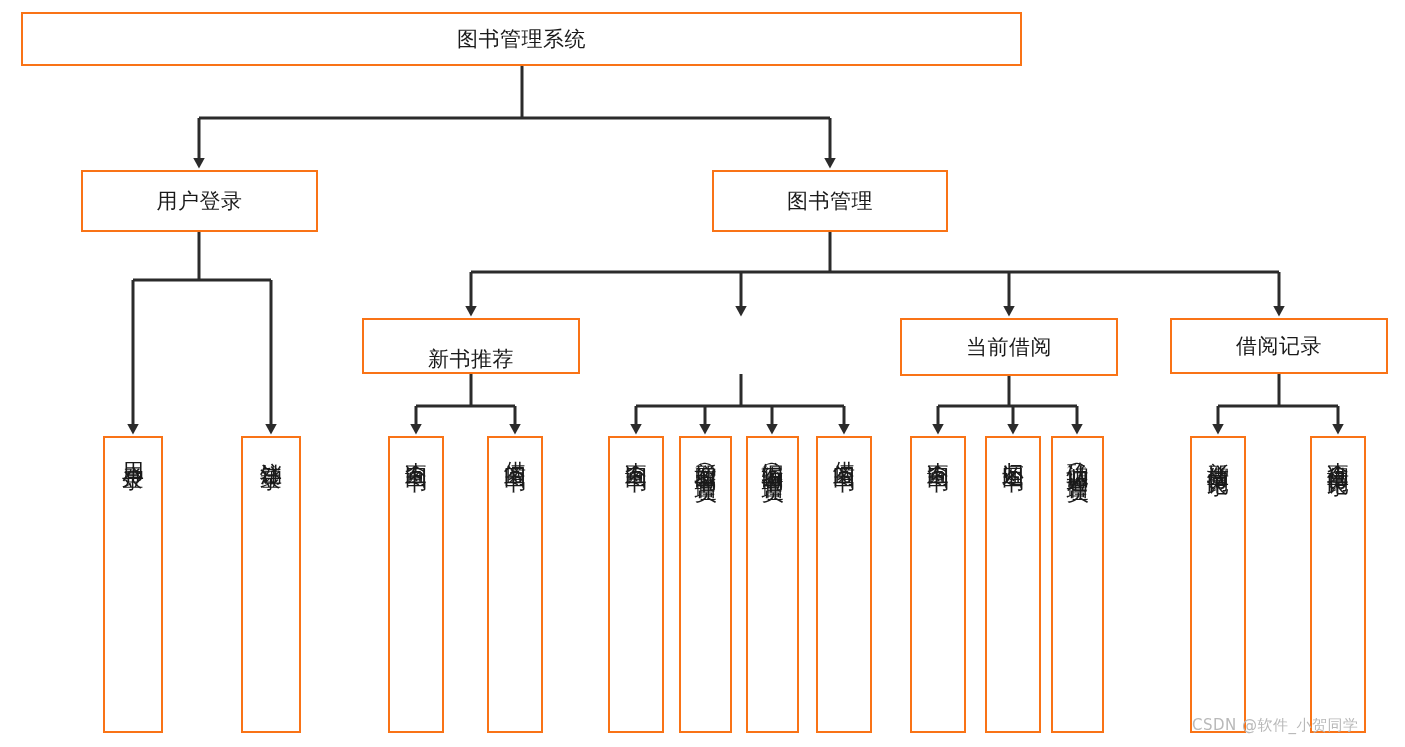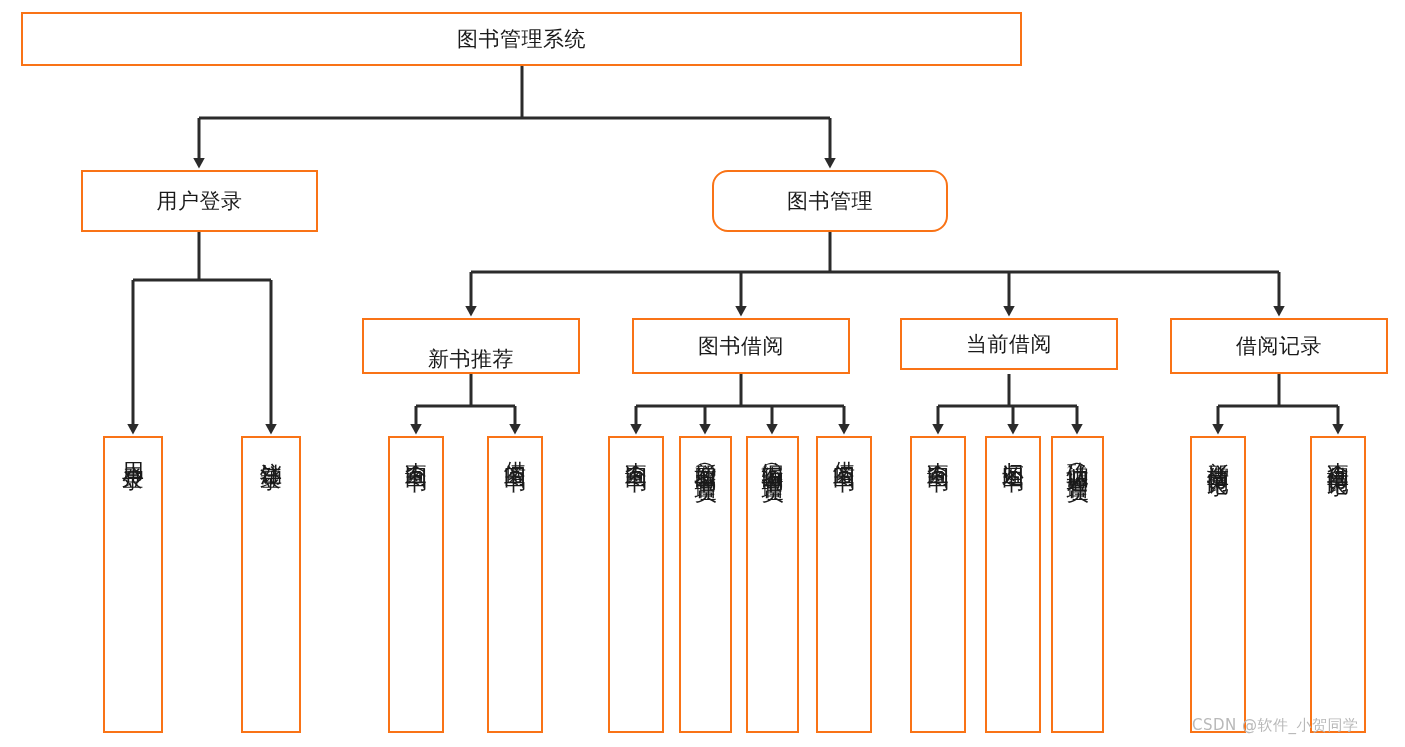--- a/index.html
+++ b/index.html
@@ -121,31 +121,28 @@
     </g>
   </svg>
 
   <div class="node horiz" style="left: 21px; top: 12px; width: 1001px; height: 54px;">
     <span class="lbl">图书管理系统</span>
   </div>
 
   <div class="node horiz" style="left: 81px; top: 170px; width: 237px; height: 62px;">
     <span class="lbl">用户登录</span>
   </div>
-  <div class="node horiz" style="left: 712px; top: 170px; width: 236px; height: 62px; border-radius: 16px;">
+  <div class="node horiz" style="left: 712px; top: 170px; width: 236px; height: 62px;">
     <span class="lbl">图书管理</span>
   </div>
 
   <div class="node horiz" style="left: 362px; top: 318px; width: 218px; height: 56px; align-items: flex-end;">
     <span class="lbl">新书推荐</span>
   </div>
-  <div class="node horiz" style="left: 632px; top: 318px; width: 218px; height: 56px;">
-    <span class="lbl">图书借阅</span>
-  </div>
-  <div class="node horiz" style="left: 900px; top: 318px; width: 218px; height: 52px;">
+  <div class="node horiz" style="left: 900px; top: 318px; width: 218px; height: 58px;">
     <span class="lbl">当前借阅</span>
   </div>
   <div class="node horiz" style="left: 1170px; top: 318px; width: 218px; height: 56px;">
     <span class="lbl">借阅记录</span>
   </div>
 
   <div class="node vert" style="left: 103px; top: 436px; width: 60px; height: 297px;">
     <span class="lbl">用户登录</span>
   </div>
   <div class="node vert" style="left: 241px; top: 436px; width: 60px; height: 297px;">

